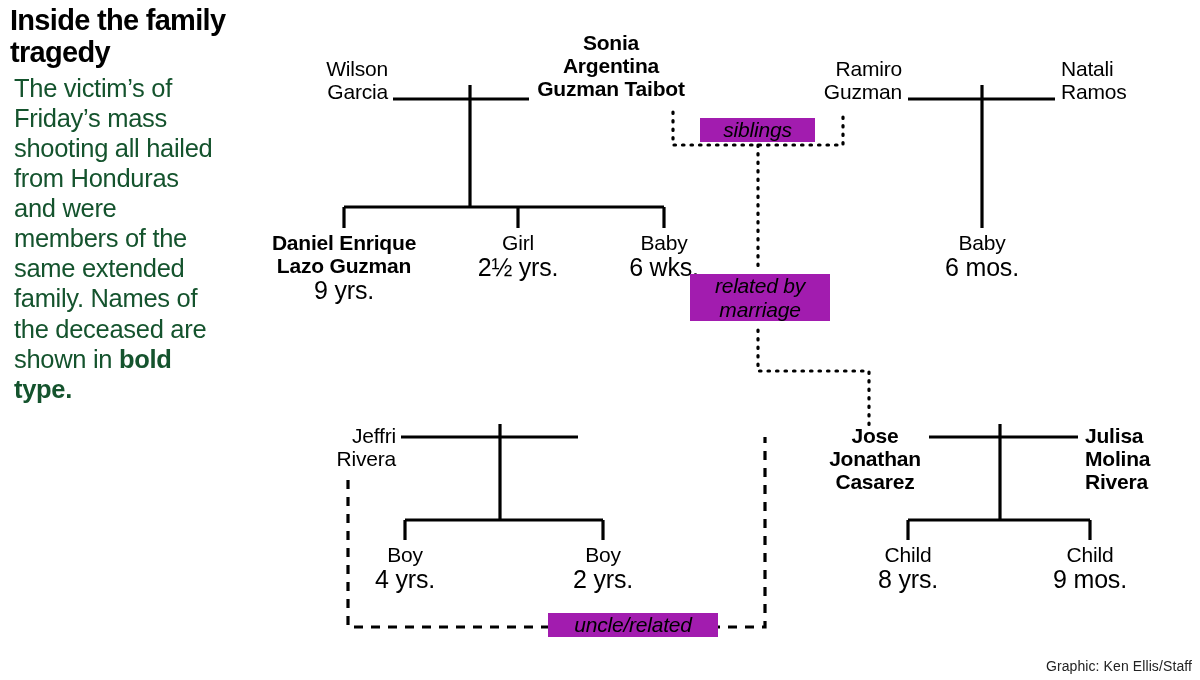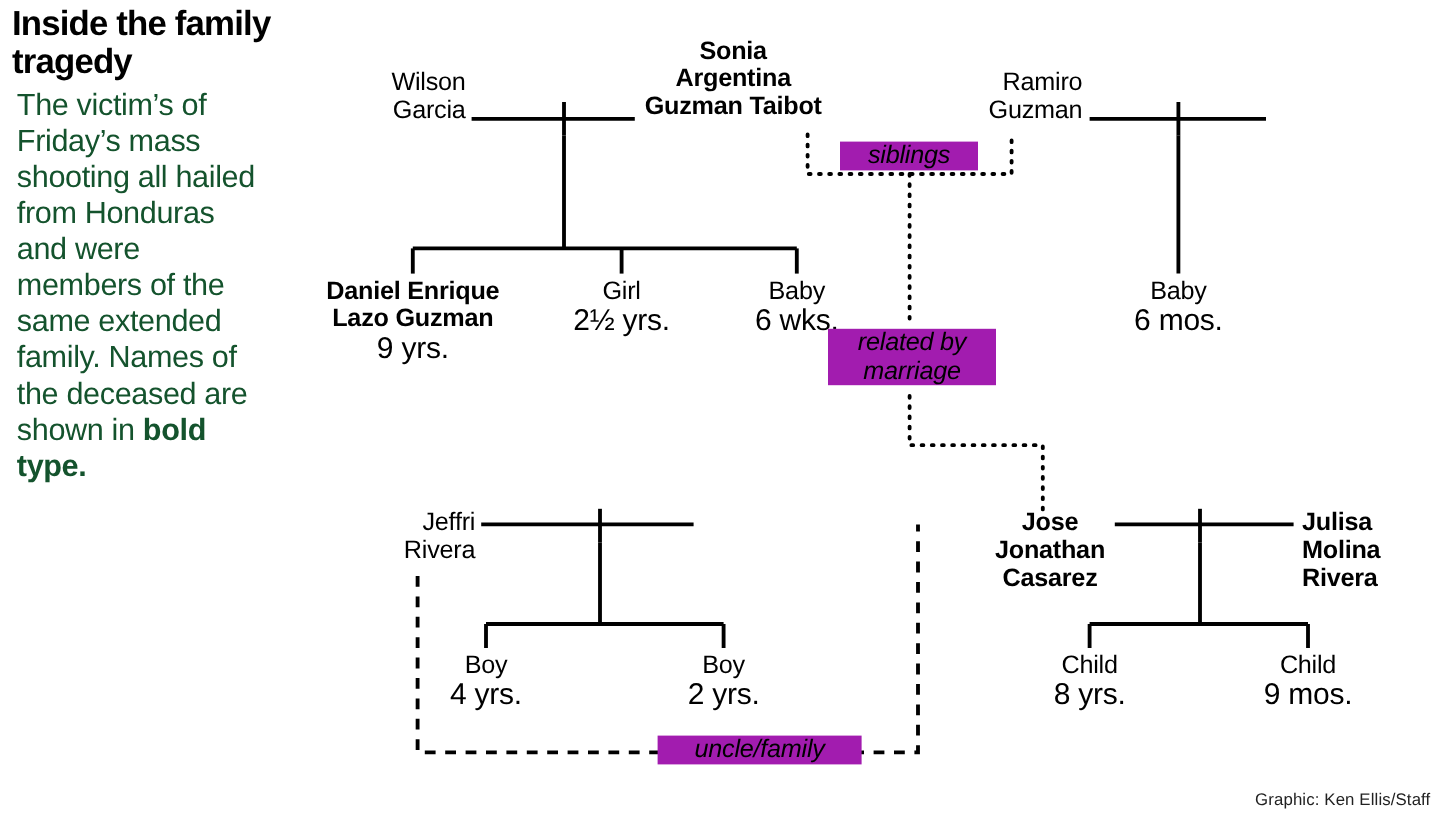--- a/index.html
+++ b/index.html
@@ -155,20 +155,24 @@
     <div class="nm bold">Sonia
 Argentina
 Guzman Taibot</div>
   </div>
 
   <div class="node anchor-right" style="left:750px; top:57px; width:152px;">
     <div class="nm">Ramiro
 Guzman</div>
   </div>
 
+  <div class="node anchor-left" style="left:1061px; top:57px; width:130px;">
+    <div class="nm">Natali
+Ramos</div>
+  </div>
 
   <div class="node" style="left:244px; top:231px; width:200px;">
     <div class="nm bold">Daniel Enrique
 Lazo Guzman</div>
     <div class="age">9 yrs.</div>
   </div>
 
   <div class="node" style="left:448px; top:231px; width:140px;">
     <div class="nm">Girl</div>
     <div class="age">2½ yrs.</div>
@@ -220,17 +224,17 @@
   <div class="node" style="left:1026px; top:543px; width:128px;">
     <div class="nm">Child</div>
     <div class="age">9 mos.</div>
   </div>
 
   <div class="rel-label" style="left:700px; top:118px; width:115px;">siblings</div>
 
   <div class="rel-label" style="left:690px; top:274px; width:140px;">related by
 marriage</div>
 
-  <div class="rel-label" style="left:548px; top:613px; width:170px;">uncle/family</div>
+  <div class="rel-label" style="left:548px; top:613px; width:170px;">uncle/related</div>
 
   <div id="credit">Graphic: Ken Ellis/Staff</div>
 
 </div>
 
 </body></html>

